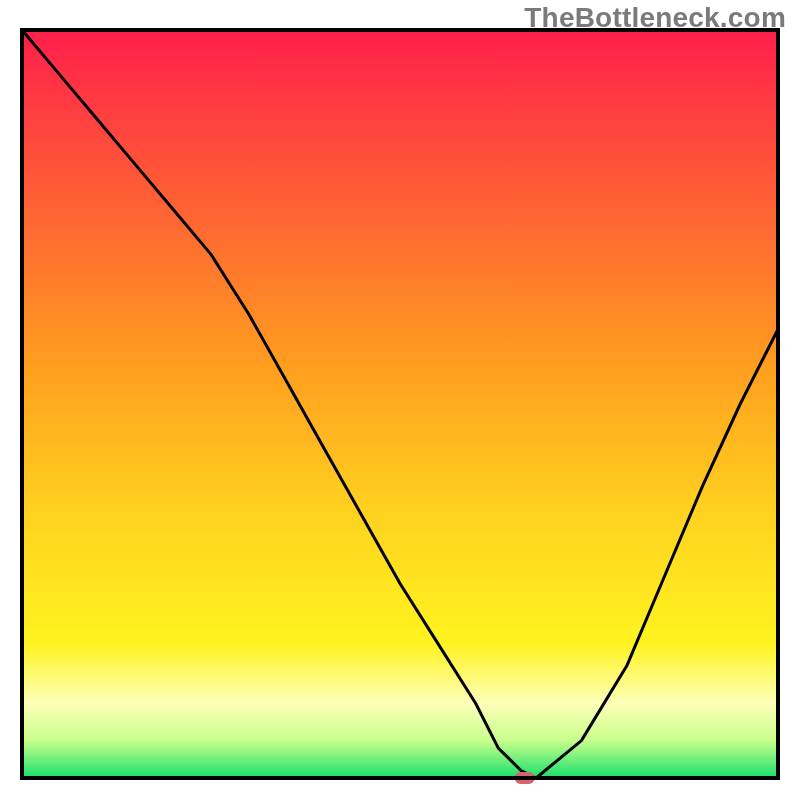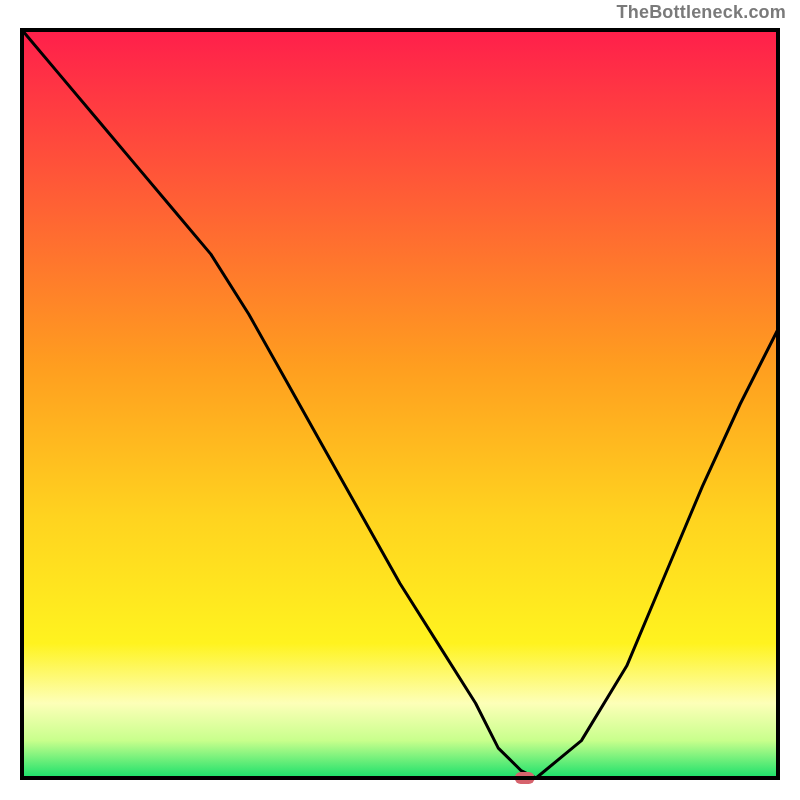--- a/index.html
+++ b/index.html
@@ -12,21 +12,21 @@
   }
   .container {
     position: relative;
     width: 800px;
     height: 800px;
   }
   .watermark {
     position: absolute;
     top: 2px;
     right: 14px;
-    font-size: 18px;
+    font-size: 28px;
     font-weight: 600;
     color: #7a7a7a;
     letter-spacing: 0.2px;
   }
   svg {
     display: block;
   }
 </style>
 </head>
 <body>

